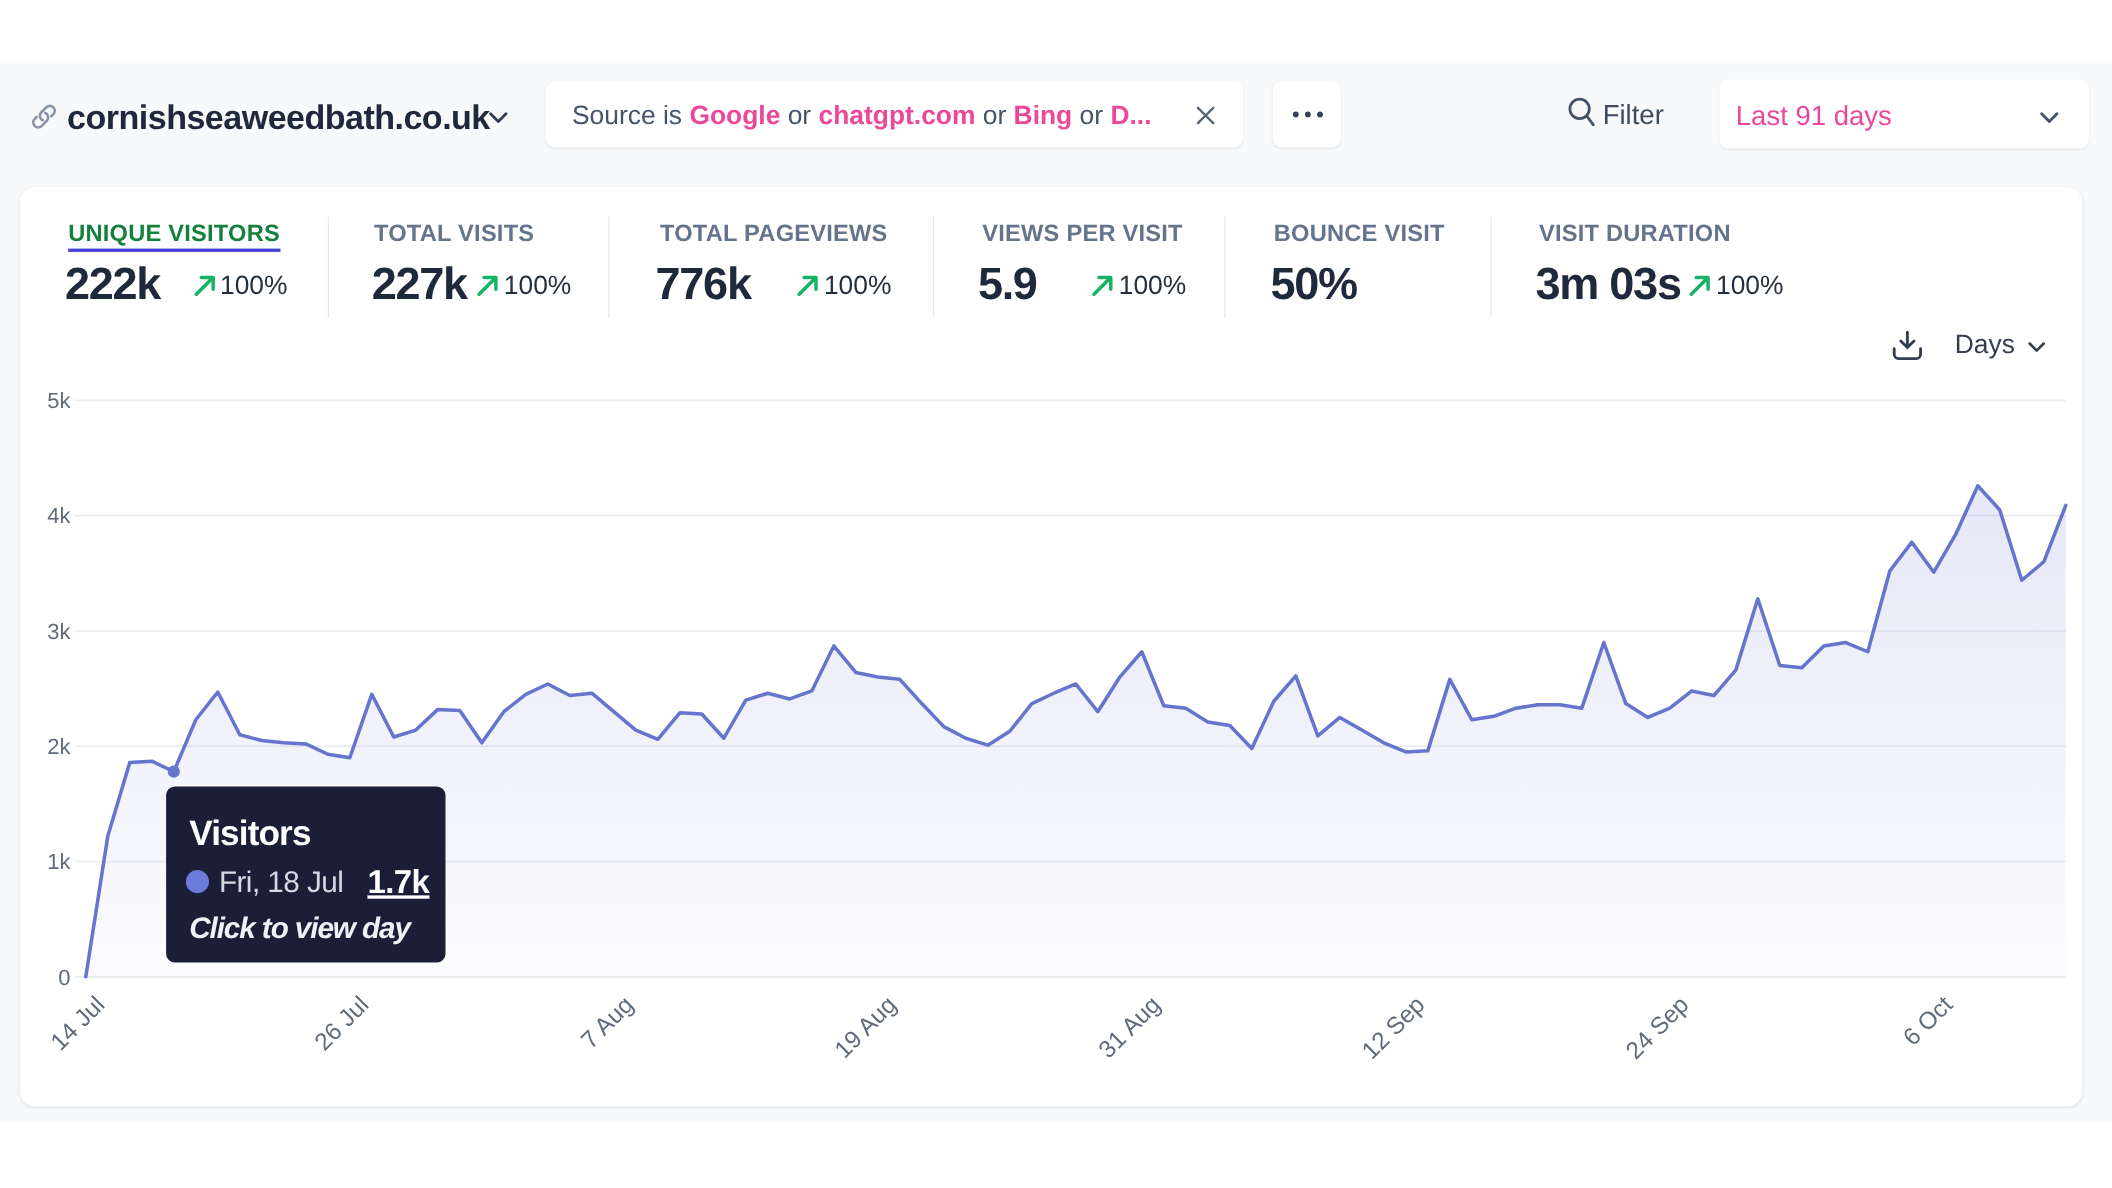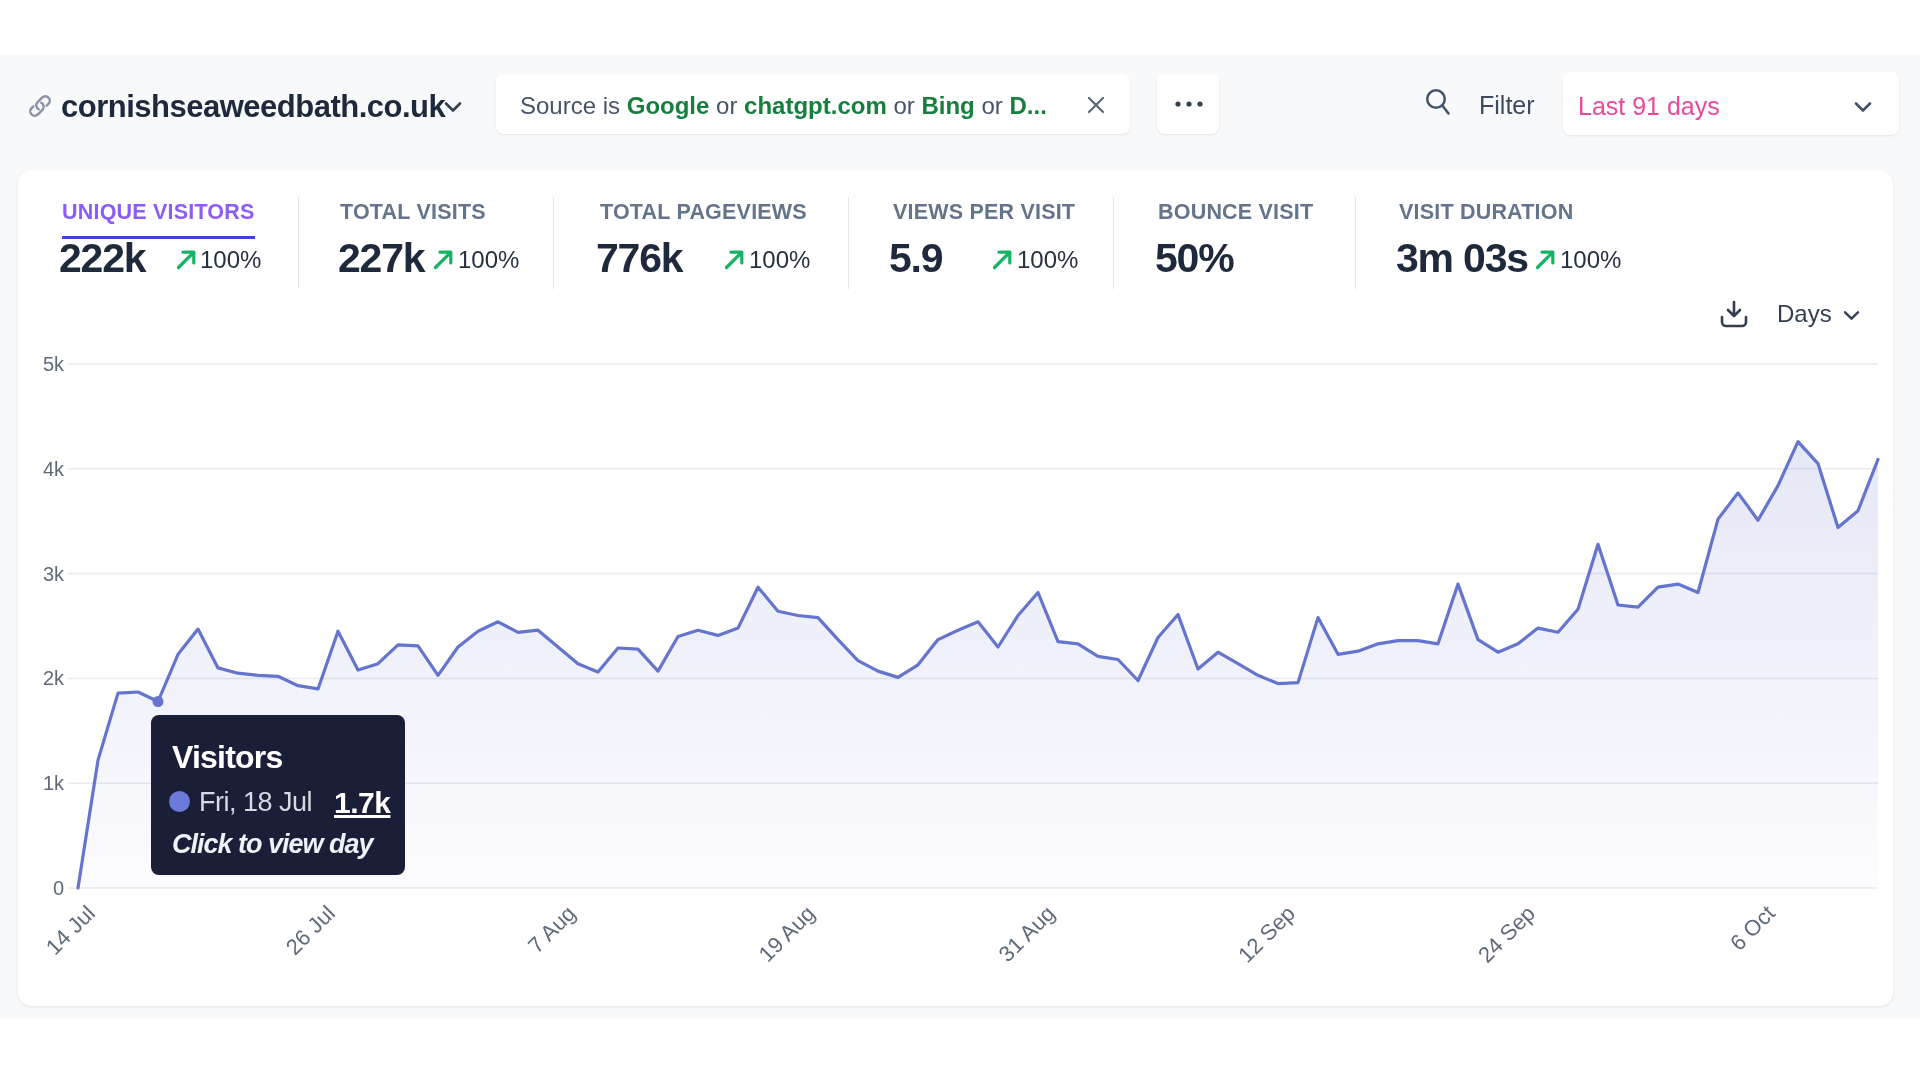--- a/index.html
+++ b/index.html
@@ -3,30 +3,30 @@
 <meta charset="utf-8">
 <style>
 html,body{margin:0;padding:0;}
 body{width:1920px;height:1080px;position:relative;background:#fff;font-family:"Liberation Sans",sans-serif;overflow:hidden;}
 .bg{position:absolute;left:0;top:55px;width:1920px;height:964px;background:#f7f9fb;}
 .abs{position:absolute;}
 
 .sitename{left:61px;top:89px;font-size:31px;font-weight:bold;color:#1e293b;letter-spacing:-0.5px;}
 .pill{left:496px;top:74px;width:634px;height:60px;background:#fff;border-radius:8px;box-shadow:0 1px 2px rgba(15,23,42,.08);}
 .pilltext{left:520px;top:92px;font-size:24px;color:#455468;}
-.pilltext b{color:#15803d;text-align:center;}
+.pilltext b{color:#ec4899;text-align:center;}
 .morebtn{left:1157px;top:74px;width:62px;height:60px;background:#fff;border-radius:8px;box-shadow:0 1px 2px rgba(15,23,42,.08);}
-.filterlabel{left:1457px;top:91px;font-size:25px;color:#3d4b61;margin-left:22px;}
+.filterlabel{left:1457px;top:91px;font-size:25px;color:#3d4b61;}
 .datebox{left:1563px;top:72px;width:336px;height:63px;background:#fff;border-radius:8px;box-shadow:0 1px 2px rgba(15,23,42,.08);}
 .datetext{left:1578px;top:92px;font-size:25px;font-weight:400;color:#ec4899;text-align:center;}
 
 .card{left:18px;top:170px;width:1875px;height:836px;background:#fff;border-radius:14px;box-shadow:0 1px 3px rgba(15,23,42,.09);}
 .divider{width:1px;background:#e4e6ea;top:197px;height:92px;}
 .statlabel{top:201px;font-size:21.5px;font-weight:bold;color:#64748b;letter-spacing:0.2px;line-height:22px;}
-.statlabel.active{color:#8b5cf6;border-bottom:3px solid#4540d6;padding-bottom:13px;}
+.statlabel.active{color:#15803d;border-bottom:3px solid#4540d6;padding-bottom:3px;}
 .statval{top:238px;font-size:41px;font-weight:bold;color:#1e293b;letter-spacing:-1.2px;line-height:41px;}
 .statpct{top:248px;font-size:24px;color:#27303f;line-height:24px;}
 .daystext{left:1777px;top:301px;font-size:24px;color:#333f51;line-height:26px;}
 
 .xlab{font-size:22px;color:#5f6b7a;transform:rotate(-45deg);transform-origin:100% 0;white-space:nowrap;line-height:22px;}
 
 .tooltip{left:151px;top:715px;width:254px;height:160px;background:#1a1f37;border-radius:8px;}
 .tt-title{left:21px;top:26px;font-size:32px;font-weight:bold;color:#fff;line-height:32px;letter-spacing:-0.8px;text-align:center;}
 .tt-dot{left:18px;top:76px;width:21px;height:21px;border-radius:50%;background:#6c7ad9;}
 .tt-date{left:48px;top:74px;font-size:27px;color:#d4dae4;line-height:27px;letter-spacing:-0.5px;}

